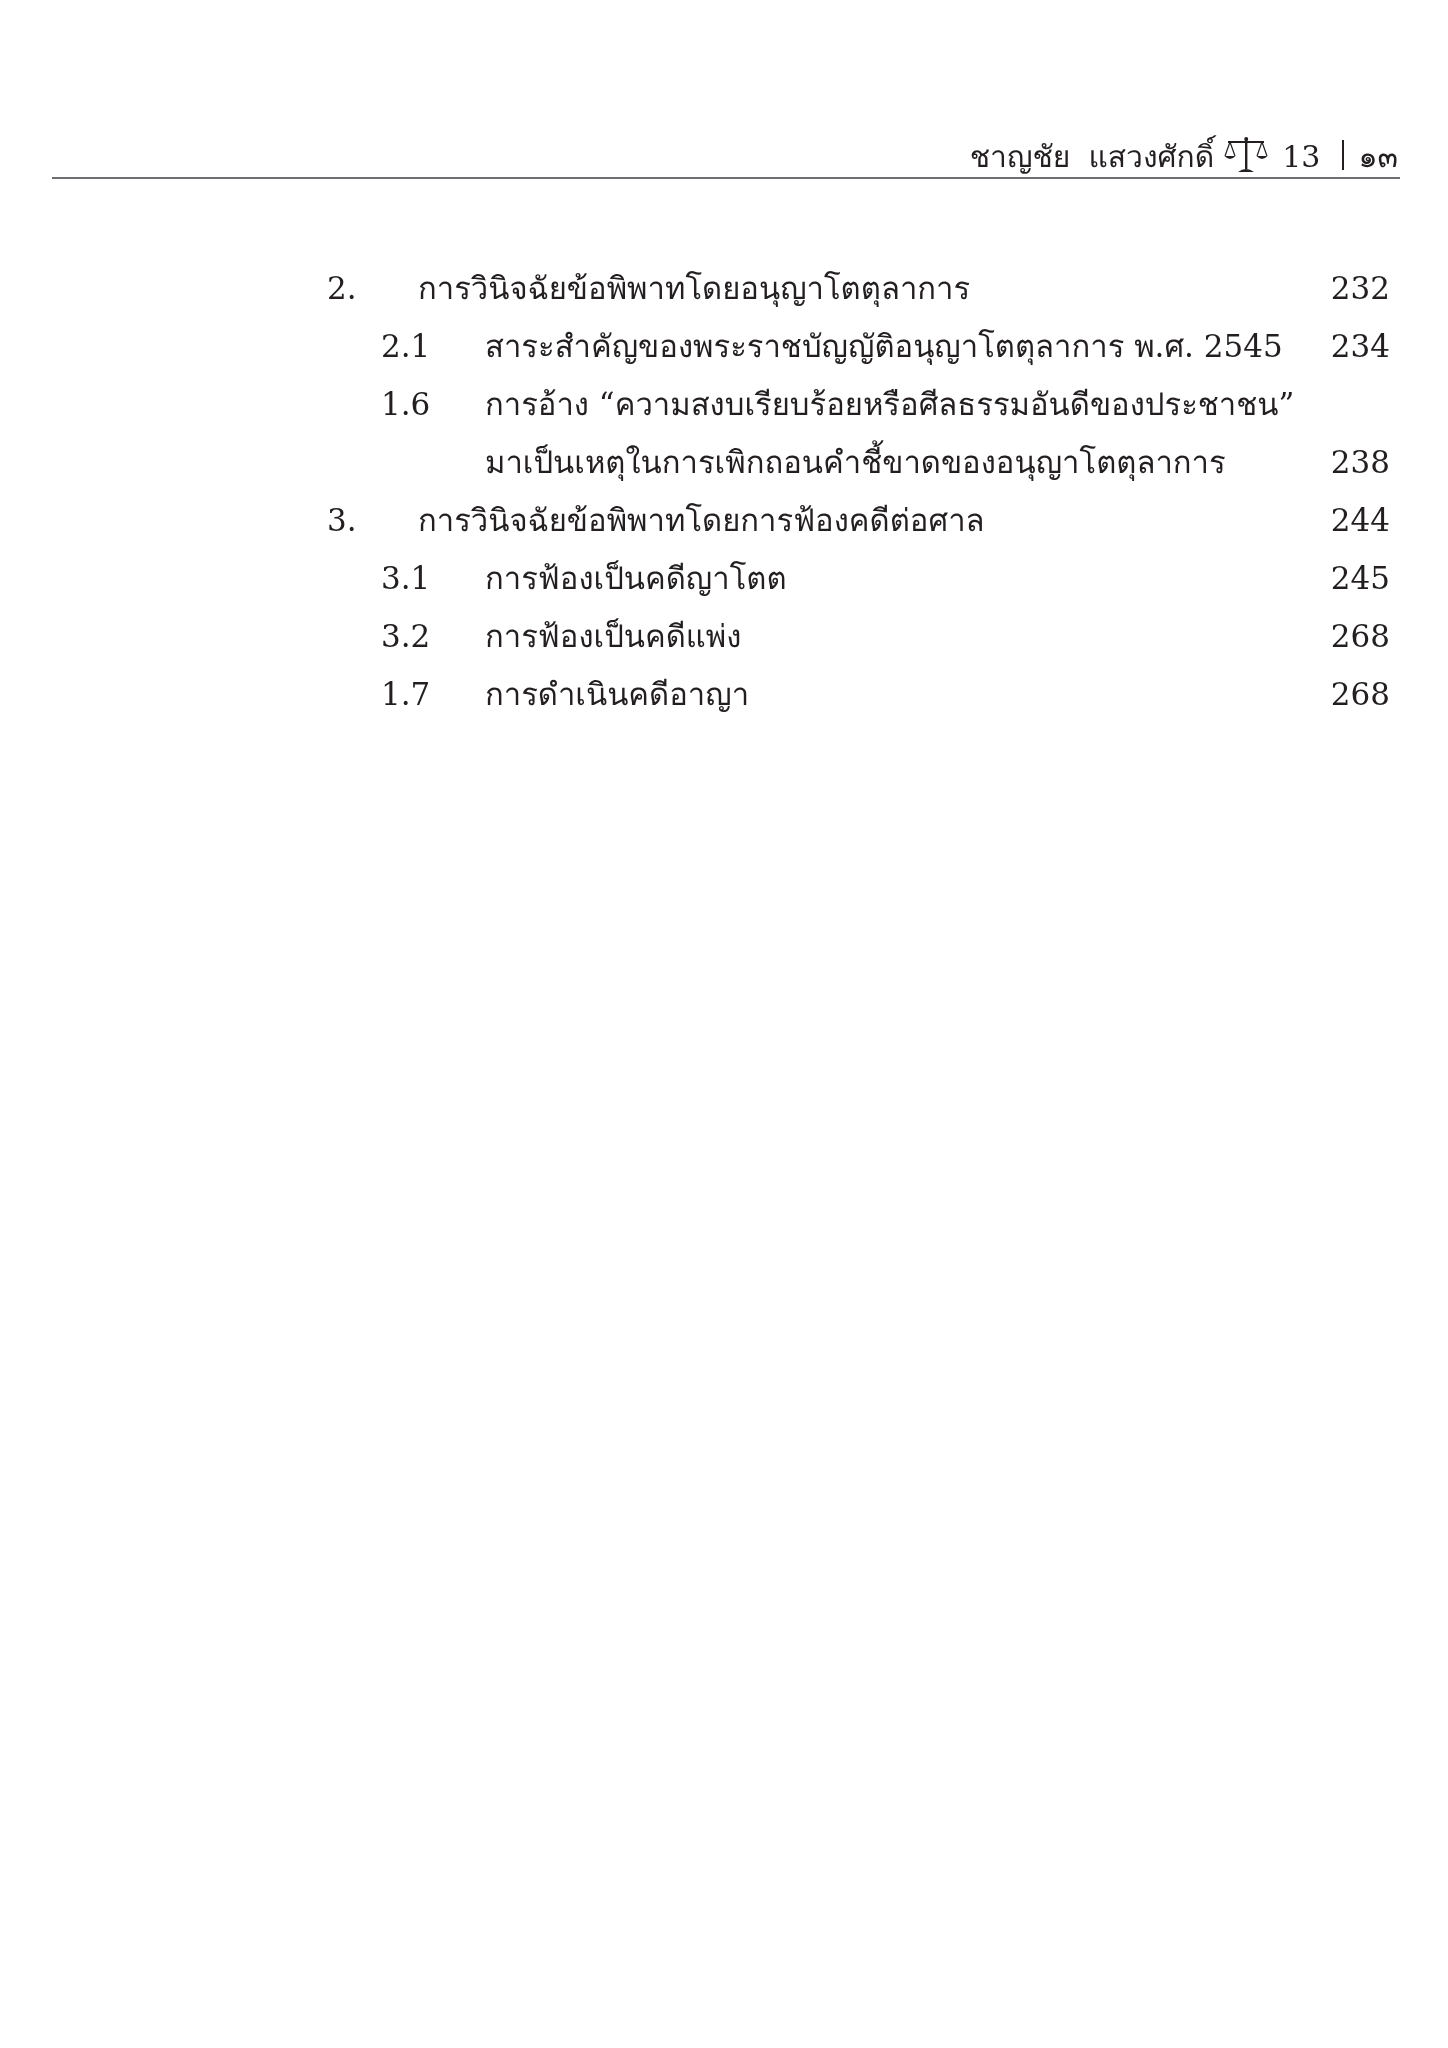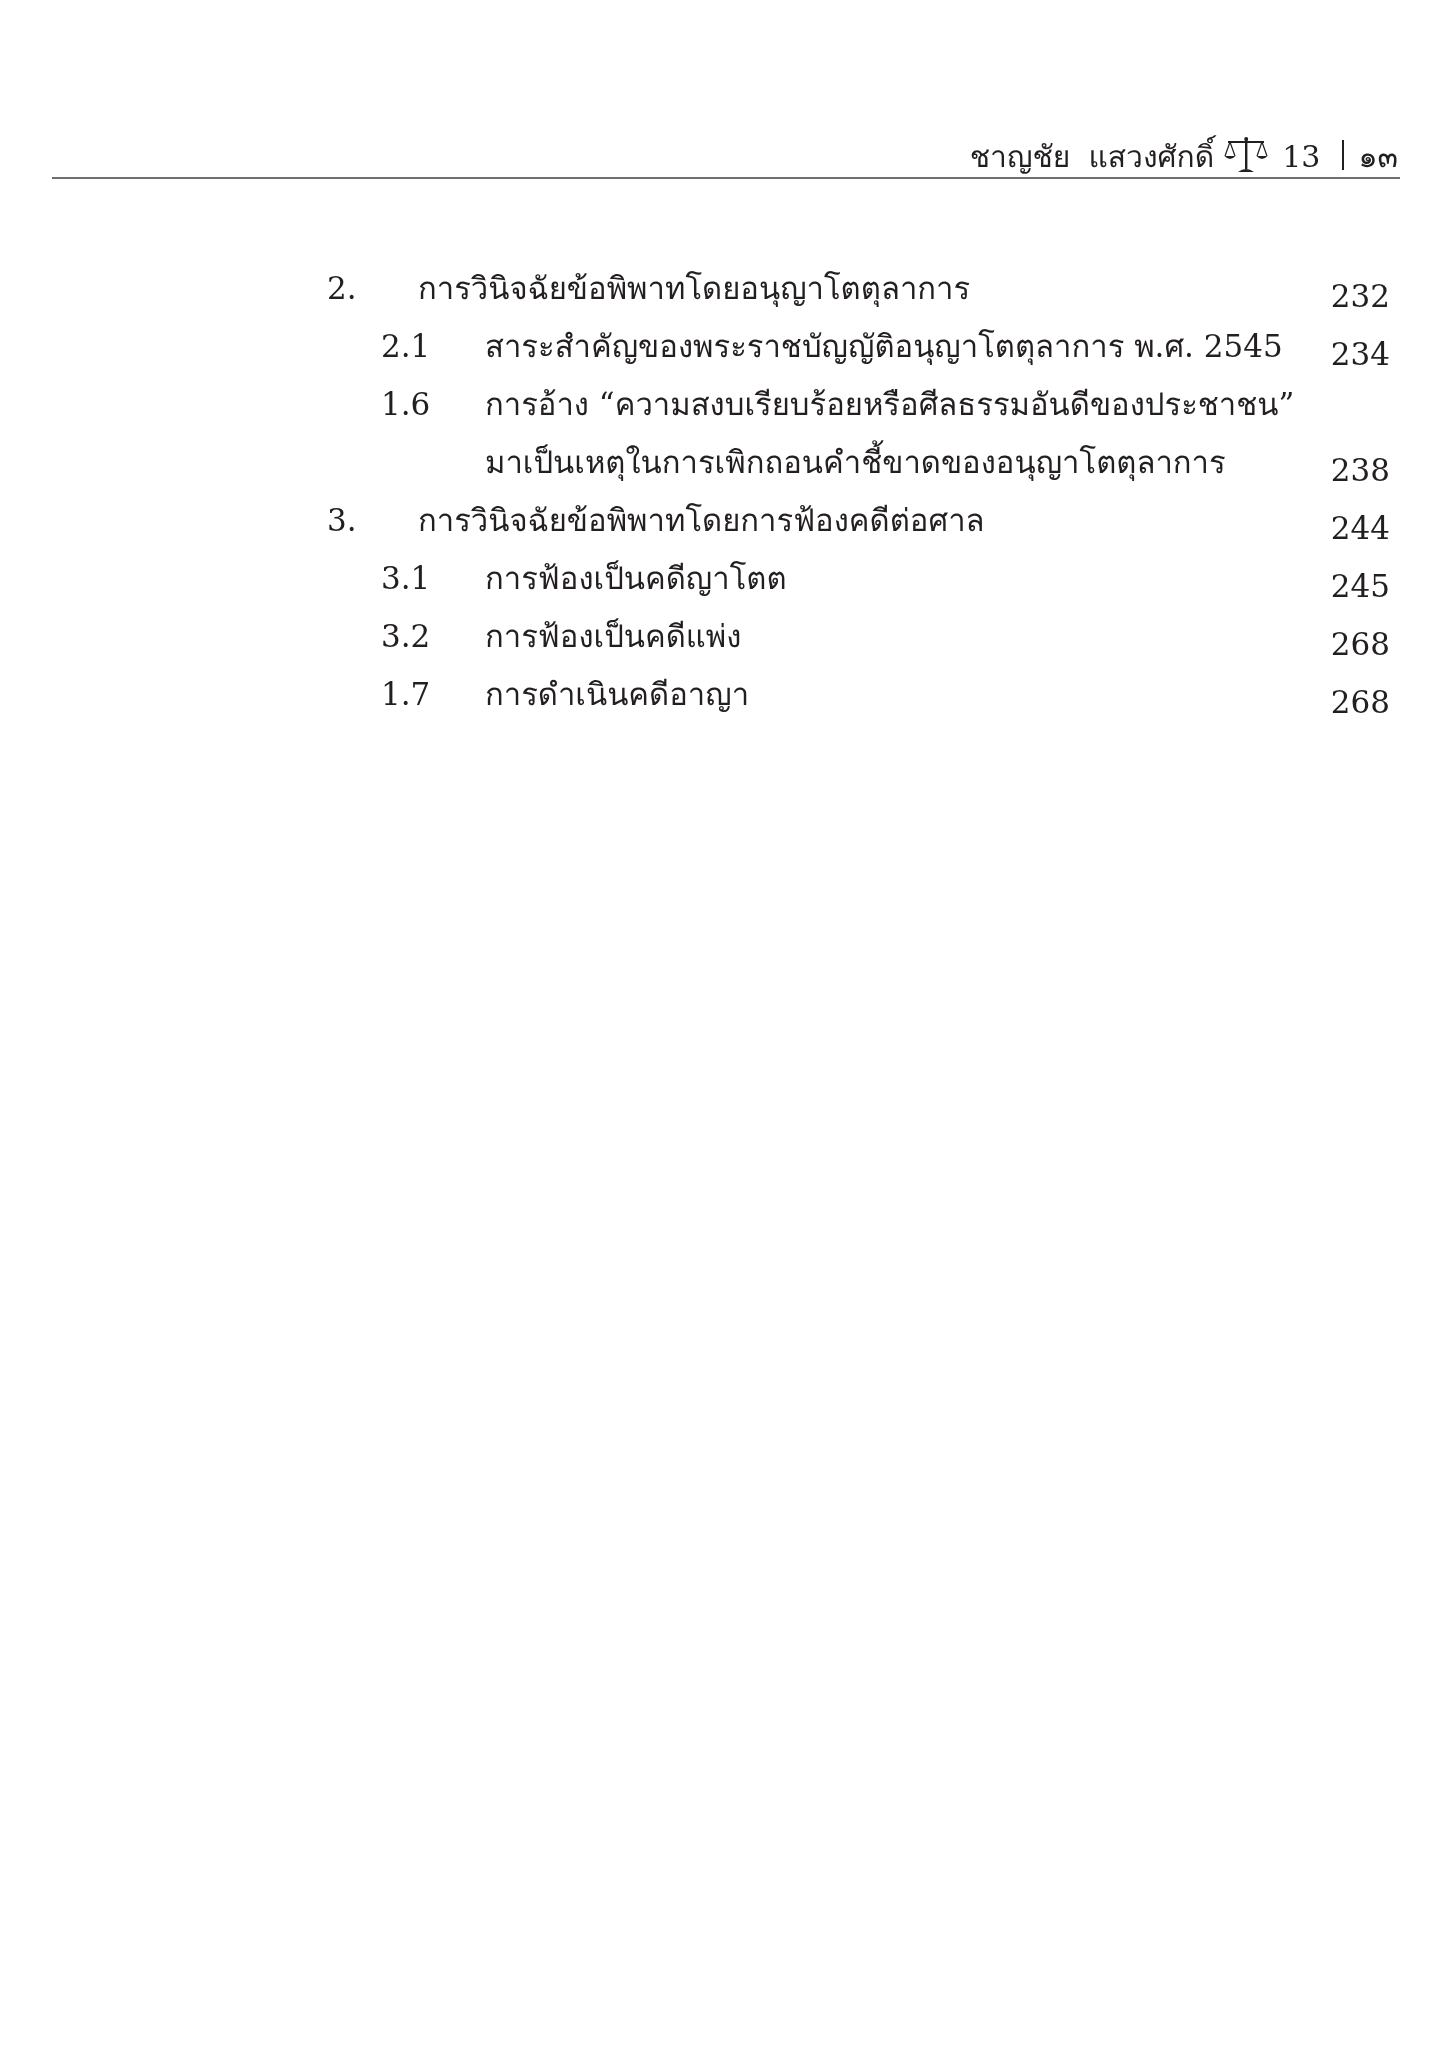--- a/index.html
+++ b/index.html
@@ -70,21 +70,21 @@
       top: 0;
     }
     .toc-row .title {
       position: absolute;
       top: 0;
       margin-left: 39px;
     }
     .toc-row .page {
       position: absolute;
       right: 58px;
-      top: 8px;
+      top: 0;
       text-align: right;
     }
     .lvl1 .num { left: 327px; }
     .lvl1 .title { left: 379px; }
     .lvl2 .num { left: 381px; }
     .lvl2 .title { left: 446px; }
     .cont .title { left: 446px; }
   </style>
 </head>
 <body>

